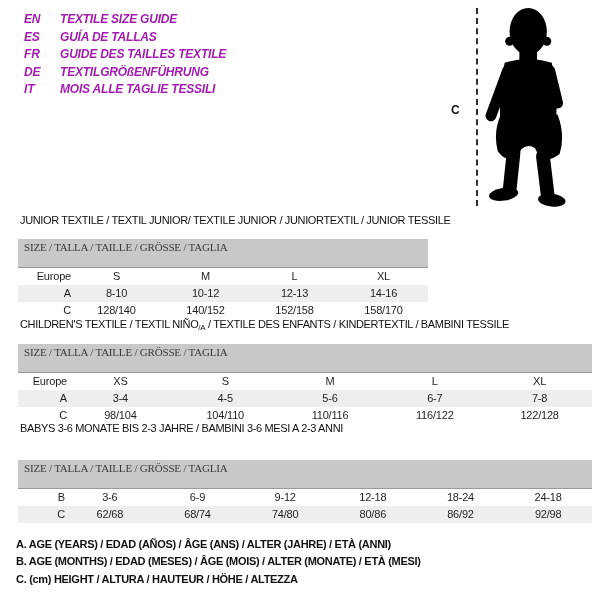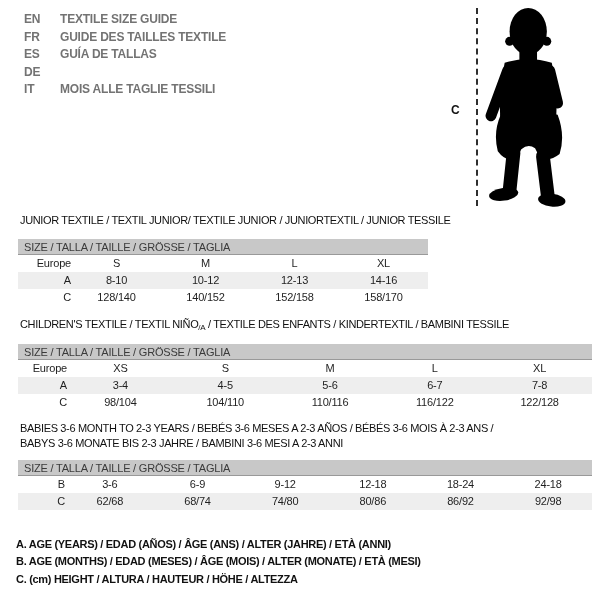--- a/index.html
+++ b/index.html
@@ -6,21 +6,21 @@
   body{
     width:600px;height:600px;position:relative;overflow:hidden;
     background:#ffffff;color:#1f1f1f;
     font-family:"Liberation Sans", sans-serif;
     -webkit-font-smoothing:antialiased;
   }
   .abs{position:absolute;}
 
   
   #lang{left:24px;top:11px;}
-  .lang-row{display:flex;font-weight:700;font-size:12px;line-height:17.5px;letter-spacing:-0.2px;color:#737373;}
+  .lang-row{display:flex;font-weight:700;font-size:12px;line-height:17.5px;letter-spacing:-0.2px;color:#a21caf;font-style:italic;}
   .lang-code{width:36px;}
 
   
   #fig-line{left:476px;top:8px;height:198px;width:0;border-left:2px dashed #2e2e2e;}
   #fig-label{left:451px;top:103px;font-weight:700;font-size:12px;color:#111;}
   #fig-svg{left:480px;top:4px;}
 
   
   .heading{font-weight:400;font-size:11px;letter-spacing:-0.35px;color:#111;white-space:nowrap;}
   #h1{left:20px;top:214px;}
@@ -29,50 +29,51 @@
   #h3 .hline{line-height:15px;}
   .sub{font-size:8px;vertical-align:-2px;}
 
   
   table.size-table{border-collapse:collapse;table-layout:fixed;font-size:11px;letter-spacing:-0.2px;}
   #t1{left:18px;top:239px;width:410px;}
   #t2{left:18px;top:344px;width:574px;}
   #t3{left:18px;top:460px;width:574px;}
   th.bar{
     background:var(--bar,#c8c8c8);color:#3a3a3a;font-weight:400;text-align:left;
-    padding:1px 0 1px 6px;height:13px;border-bottom:1px solid #999;
-    white-space:nowrap;overflow:hidden;
+    padding:1px 0 14px 6px;height:13px;border-bottom:1px solid #999;
+    white-space:nowrap;overflow:hidden;font-family:Liberation Serif, serif;
   }
   tbody tr{height:17px;}
   tbody tr.shaded{background:var(--alt,#eeeeee);}
   tbody th{font-weight:400;text-align:right;padding-left:6px;color:#1f1f1f;}
   tbody td{text-align:center;color:#1f1f1f;padding:0;}
 
   
   #notes{left:16px;top:536px;}
   .note{font-weight:700;font-size:11px;line-height:17.3px;letter-spacing:-0.3px;color:#111;white-space:nowrap;}
 </style>
 </head>
 <body>
 
 <div id="lang" class="abs">
   <div class="lang-row">
     <span class="lang-code">EN</span>
     <span class="lang-title">TEXTILE SIZE GUIDE</span>
   </div>
   <div class="lang-row">
+    <span class="lang-code">ES</span>
+    <span class="lang-title">GUÍA DE TALLAS</span>
+  </div>
+  <div class="lang-row">
     <span class="lang-code">FR</span>
     <span class="lang-title">GUIDE DES TAILLES TEXTILE</span>
   </div>
   <div class="lang-row">
-    <span class="lang-code">ES</span>
-    <span class="lang-title">GUÍA DE TALLAS</span>
-  </div>
-  <div class="lang-row">
     <span class="lang-code">DE</span>
+    <span class="lang-title">TEXTILGRÖßENFÜHRUNG</span>
   </div>
   <div class="lang-row">
     <span class="lang-code">IT</span>
     <span class="lang-title">MOIS ALLE TAGLIE TESSILI</span>
   </div>
 </div>
 
 <div id="fig-line" class="abs"></div>
 <div id="fig-label" class="abs">C</div>
 <svg id="fig-svg" class="abs" viewBox="0 0 120 210" width="118" height="206" xmlns="http://www.w3.org/2000/svg">
@@ -172,21 +173,20 @@
       <td>98/104</td>
       <td>104/110</td>
       <td>110/116</td>
       <td>116/122</td>
       <td>122/128</td>
     </tr>
   </tbody>
 </table>
 
 <div id="h3" class="abs heading">
-  <div class="hline">BABIES 3-6 MONTH TO 2-3 YEARS / BEBÉS 3-6 MESES A 2-3 AÑOS / BÉBÉS 3-6 MOIS À 2-3 ANS /</div>
   <div class="hline">BABYS 3-6 MONATE BIS 2-3 JAHRE / BAMBINI 3-6 MESI A 2-3 ANNI</div>
 </div>
 <table id="t3" class="abs size-table">
   <colgroup>
       <col style="width:48px">
       <col>
       <col>
       <col>
       <col>
       <col>

